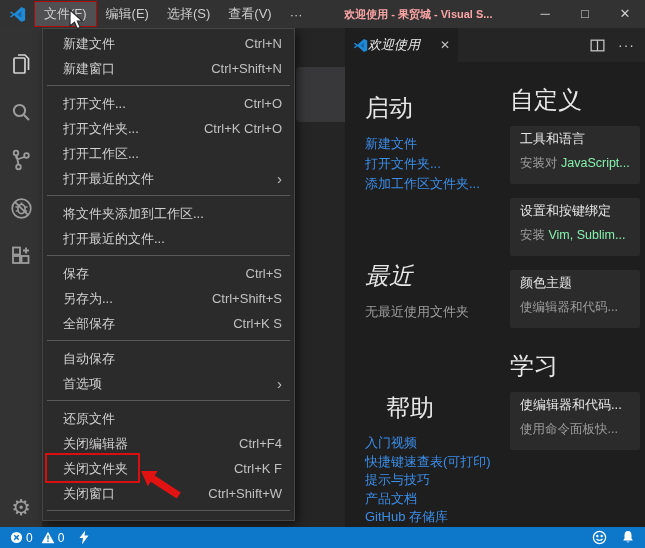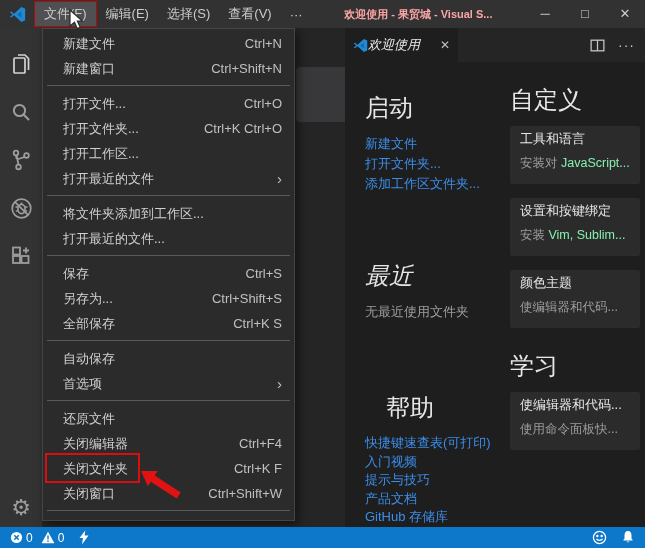--- a/index.html
+++ b/index.html
@@ -243,22 +243,22 @@
       <div class="w-title">启动</div>
       <div class="w-link">新建文件</div>
       <div class="w-link">打开文件夹...</div>
       <div class="w-link">添加工作区文件夹...</div>
 
       <div class="w-title mt-recent">最近</div>
       <div class="w-gray">无最近使用文件夹</div>
 
       <div class="w-title mt-help">帮助</div>
       <div class="help-links">
+        <div class="w-link">入门视频</div>
         <div class="w-link">快捷键速查表(可打印)</div>
-        <div class="w-link">入门视频</div>
         <div class="w-link">提示与技巧</div>
         <div class="w-link">产品文档</div>
         <div class="w-link">GitHub 存储库</div>
         <div class="w-link">Stack Overflow</div>
       </div>
     </div>
 
     <div class="col-right">
       <div class="w-title">自定义</div>
       <div class="card">

